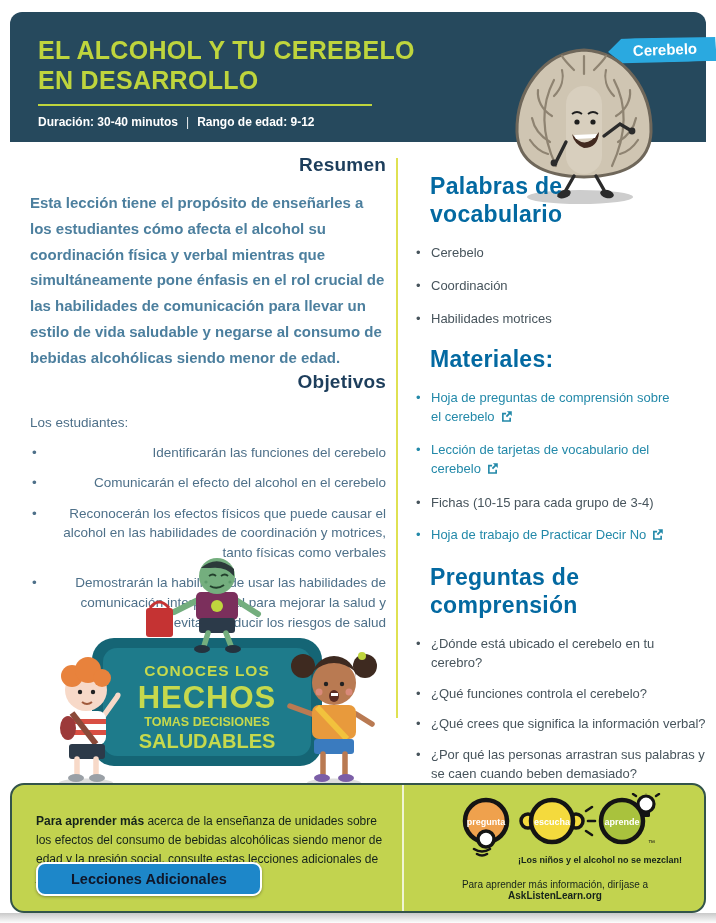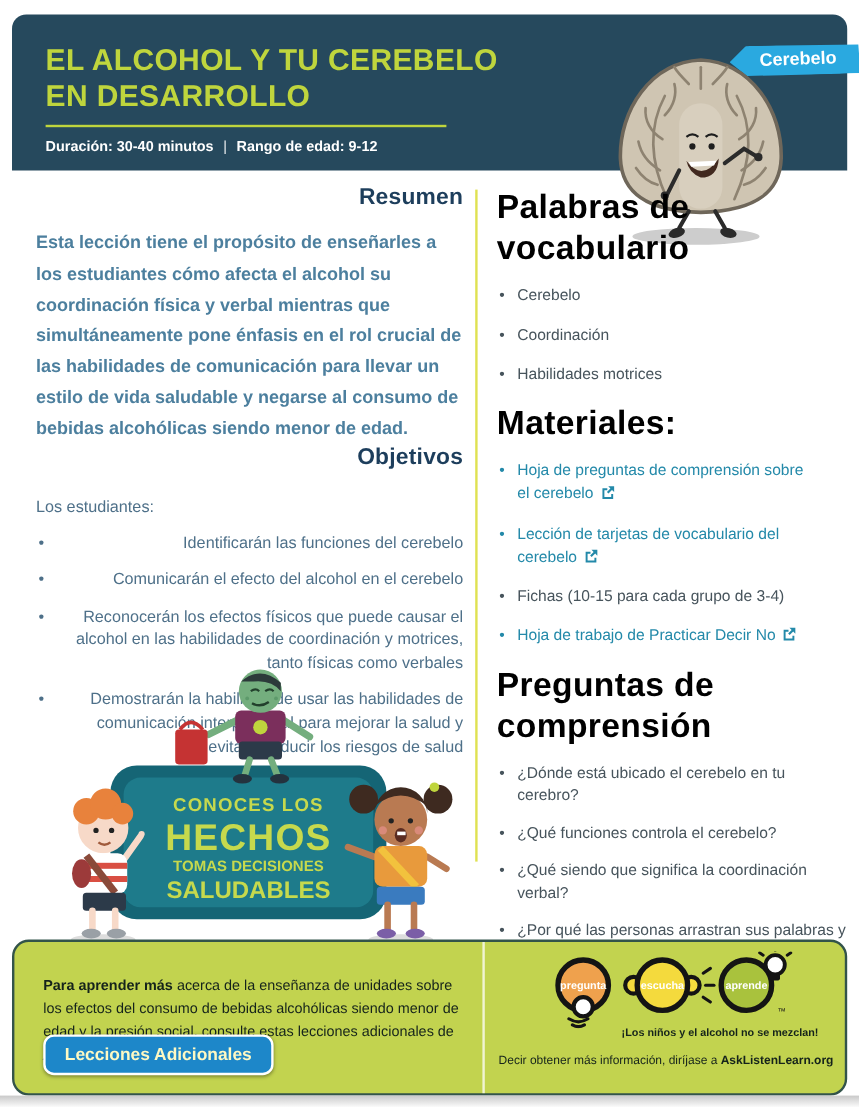--- a/index.html
+++ b/index.html
@@ -23,42 +23,42 @@
   h2.sec{font-size:19px;font-weight:800;color:#1d3e5c;margin:0;letter-spacing:.2px;text-align:right;}
   .resumen-body{margin:14px 0 0;font-size:15px;font-weight:700;color:#4c7f9e;line-height:1.72;}
   .objetivos-h{margin-top:24px;}
   .obj-intro{margin:22px 0 0;font-size:13.5px;color:#4e7089;}
   ul.blist{list-style:none;margin:13px 0 0;padding:0;font-size:13.5px;line-height:1.45;}
   ul.blist li{position:relative;padding-left:17px;margin-bottom:11px;}
   ul.blist li::before{content:"\2022";position:absolute;left:2px;top:0;}
   ul.obj{color:#4e7089;text-align:right;}
 
   .right{position:absolute;left:414px;top:156px;width:292px;}
-  h2.red{font-size:28px;font-weight:800;color:#000000;line-height:1.22;margin:0;letter-spacing:.3px;}
+  h2.red{font-size:23px;font-weight:800;color:#0369a1;line-height:1.22;margin:16px;letter-spacing:.3px;}
   .right ul.blist{font-size:13px;color:#47545c;}
   .right ul.vocab li{margin-bottom:14px;}
   .mat-h{margin-top:28px;}
   ul.mats li.link{color:#2389a9;max-width:252px;}
   ul.mats li{margin-bottom:13px;}
   .ext-icon{display:inline-block;vertical-align:-2px;margin-left:5px;}
   .q-h{margin-top:30px;font-size:22px;}
   ul.questions li{margin-bottom:12px;}
 
   
   .cereb-char{position:absolute;left:504px;top:44px;width:164px;height:164px;}
   .illustration{position:absolute;left:46px;top:556px;width:342px;height:242px;}
   .sign-text{font-family:"Liberation Sans",sans-serif;font-weight:800;fill:#c6d94d;}
 
   
   .footer{position:absolute;left:10px;top:783px;width:696px;height:130px;background:#c2d34f;
           border:2px solid #33544a;border-radius:14px;box-sizing:border-box;}
   .f-lead{position:absolute;left:24px;top:15px;width:348px;font-size:12px;color:#15231b;line-height:1.6;}
   .f-lead strong{font-weight:800;}
-  .f-btn{position:absolute;left:24px;bottom:15px;background:#1d87c9;color:#fef9c3;font-weight:800;font-size:14.5px;
-         padding:7px 16px;border:2.5px solid #fff;border-radius:9px;box-shadow:0 1px 3px rgba(0,0,0,.35);
+  .f-btn{position:absolute;left:24px;bottom:15px;background:#1d87c9;color:#0f172a;font-weight:800;font-size:14.5px;
+         padding:7px 33px;border:2.5px solid #fff;border-radius:9px;box-shadow:0 1px 3px rgba(0,0,0,.35);
          font-family:"Liberation Sans",sans-serif;cursor:pointer;}
   .f-div{position:absolute;left:390px;top:0;bottom:0;width:2px;background:rgba(255,255,255,.75);}
   .f-right{position:absolute;left:402px;top:0;right:0;bottom:0;}
   .logo{position:absolute;left:34px;top:8px;width:226px;height:64px;}
   .logo text{font-family:"Liberation Sans",sans-serif;}
   .tagline{position:absolute;left:104px;top:70px;font-size:9px;font-weight:700;color:#15231b;}
   .f-info{position:absolute;left:0;right:8px;top:94px;text-align:center;font-size:10px;color:#15231b;}
   .f-info strong{font-weight:800;}
 
   .page-shadow{position:absolute;left:0;right:0;top:913px;height:10px;
@@ -239,21 +239,21 @@
       <li class="link"><span>Hoja de trabajo de Practicar Decir No</span><span class="ext-icon"><svg width="13" height="13" viewBox="0 0 16 16">
               <path d="M2.5 3.5h5v2h-3v7h7v-3h2v5h-11z" fill="#2389a9"></path>
               <path d="M8.5 1.5h6v6l-2.2-2.2-3.6 3.6-1.6-1.6 3.6-3.6z" fill="#2389a9"></path>
             </svg></span></li>
     </ul>
 
     <h2 class="red q-h">Preguntas de comprensión</h2>
     <ul class="blist questions">
       <li>¿Dónde está ubicado el cerebelo en tu cerebro?</li>
       <li>¿Qué funciones controla el cerebelo?</li>
-      <li>¿Qué siendo que significa la coordinación verbal?</li>
+      <li>¿Qué crees que significa la información verbal?</li>
       <li>¿Por qué las personas arrastran sus palabras y se caen cuando beben demasiado?</li>
     </ul>
   </div>
 
   <div class="footer">
     <p class="f-lead"><strong>Para aprender más</strong><span> acerca de la enseñanza de unidades sobre los efectos del consumo de bebidas alcohólicas siendo menor de edad y la presión social, consulte estas lecciones adicionales de </span><em>Ask, Listen, Learn</em></p>
     <button class="f-btn">Lecciones Adicionales</button>
     <div class="f-div"></div>
 
     <div class="f-right">
@@ -288,18 +288,18 @@
           <rect x="194" y="18" width="8" height="6" rx="1.5" fill="#141414"></rect>
           <g stroke="#141414" stroke-width="2.4" stroke-linecap="round">
             <path d="M198 -1 L 198 -4"></path>
             <path d="M188 3 L 185 1"></path>
             <path d="M208 3 L 211 1"></path>
           </g>
         </g>
         <text x="200" y="52" font-size="7" fill="#141414">™</text>
       </svg>
       <div class="tagline">¡Los niños y el alcohol no se mezclan!</div>
-      <div class="f-info"><span>Decir obtener más información, diríjase a </span><strong>AskListenLearn.org</strong></div>
+      <div class="f-info"><span>Para aprender más información, diríjase a </span><strong>AskListenLearn.org</strong></div>
     </div>
   </div>
 
   <div class="page-shadow"></div>
 </div>
 
 </body></html>

